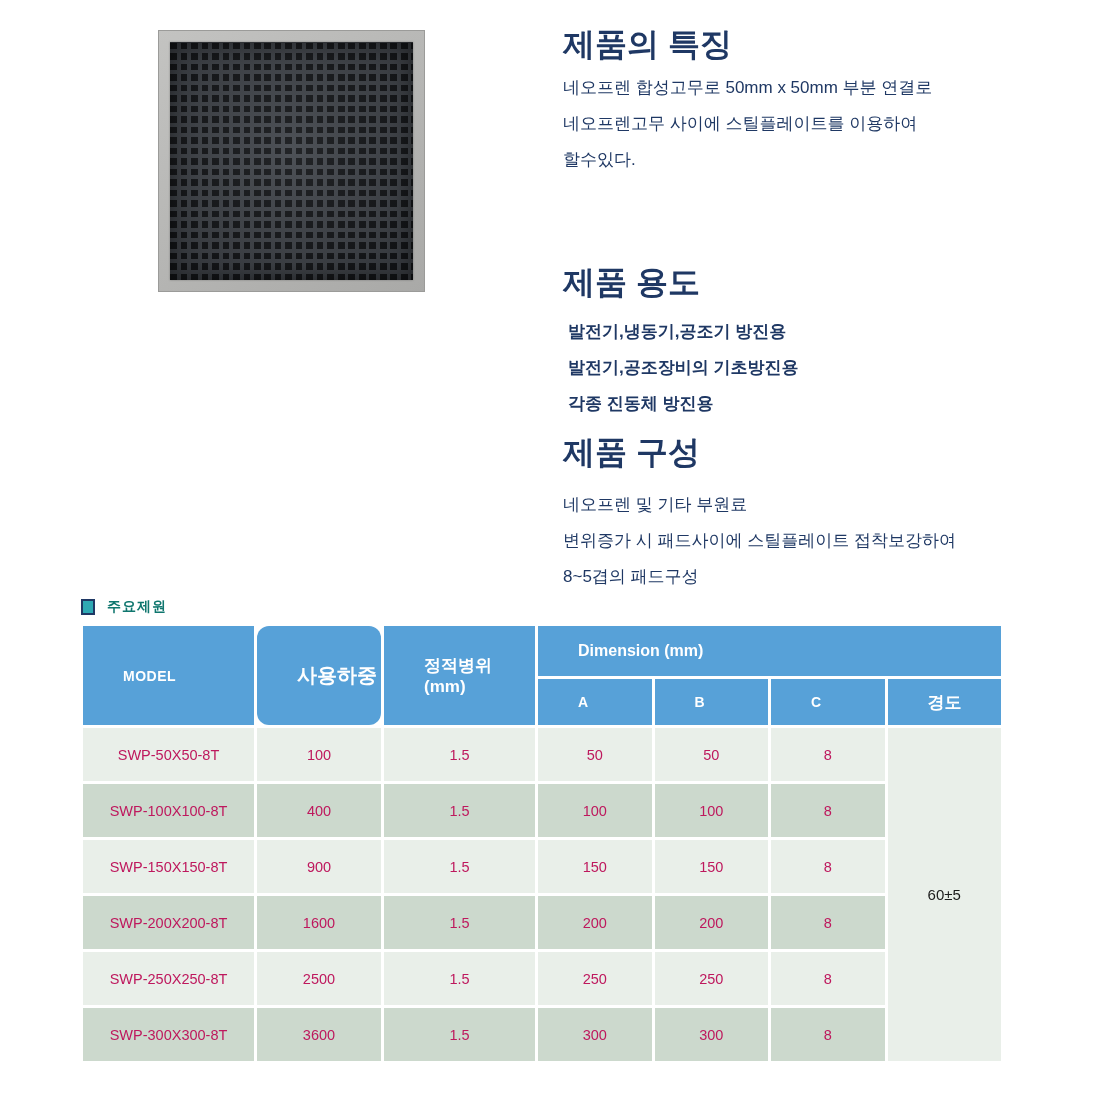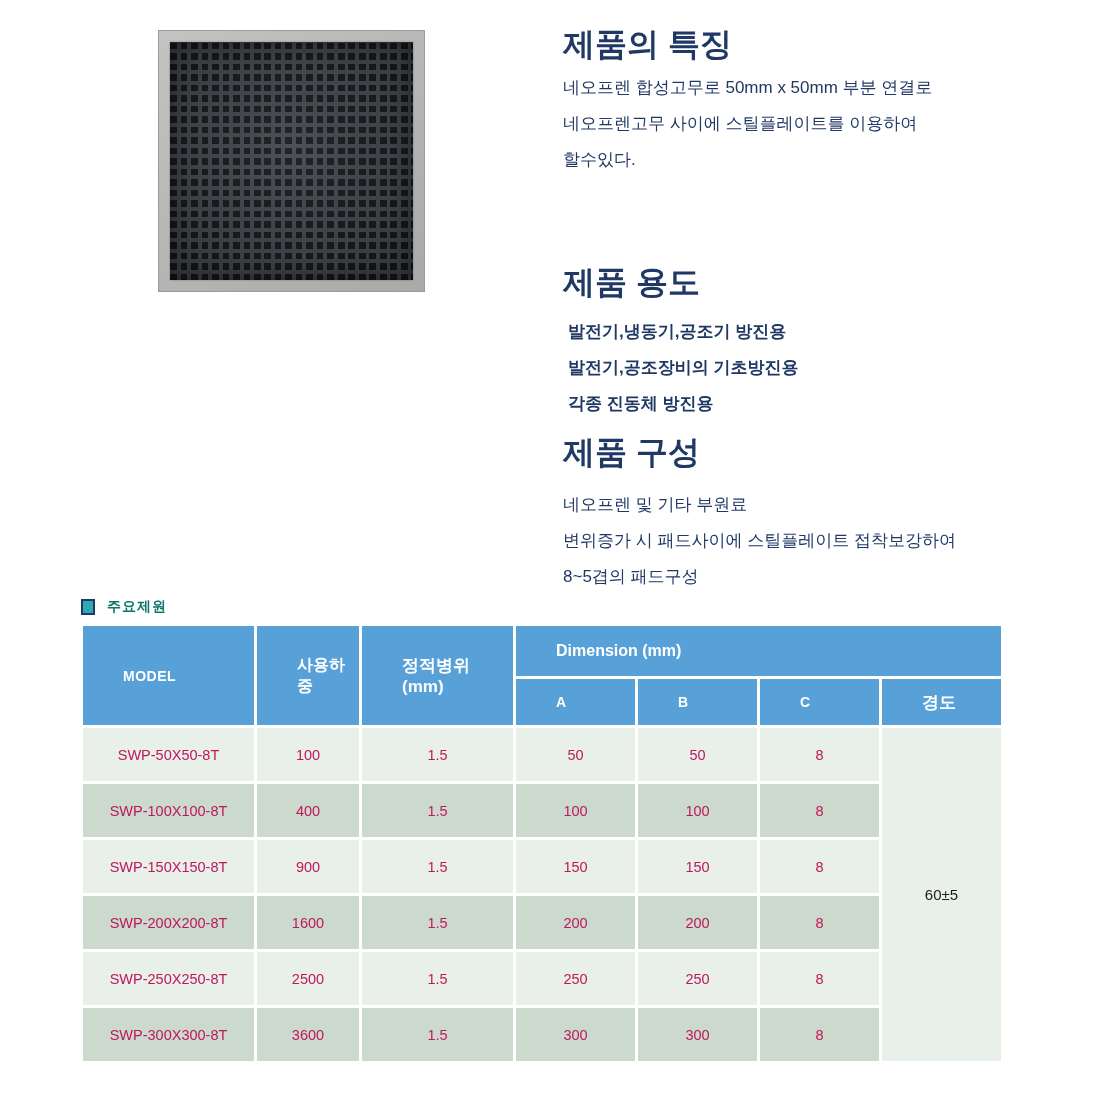--- a/index.html
+++ b/index.html
@@ -67,21 +67,21 @@
     border-collapse:separate;border-spacing:3px;
     table-layout:fixed;width:924px;
   }
   .spec th{
     background:var(--header_blue);color:#ffffff;
     font-weight:bold;text-align:left;vertical-align:middle;padding-left:40px;
   }
   .spec .h-top{height:50px;}
   .spec .h-sub th{height:46px;}
   .th-model{width:171px;font-size:14px;letter-spacing:.5px;}
-  .th-load{width:102px;font-size:16px;}
+  .th-load{width:124px;font-size:20px;border-radius:12px;}
   .th-defl{width:151px;font-size:17px;}
   .th-a{width:107px;font-size:14px;}
   .th-b{width:117px;font-size:14px;}
   .th-c{width:90px;font-size:14px;}
   .th-hard{width:141px;font-size:17px;font-weight:normal;}
   .th-dim{font-size:16px;}
   .spec td{
     height:53px;text-align:center;vertical-align:middle;
     font-size:14.5px;color:#be185d;
   }

